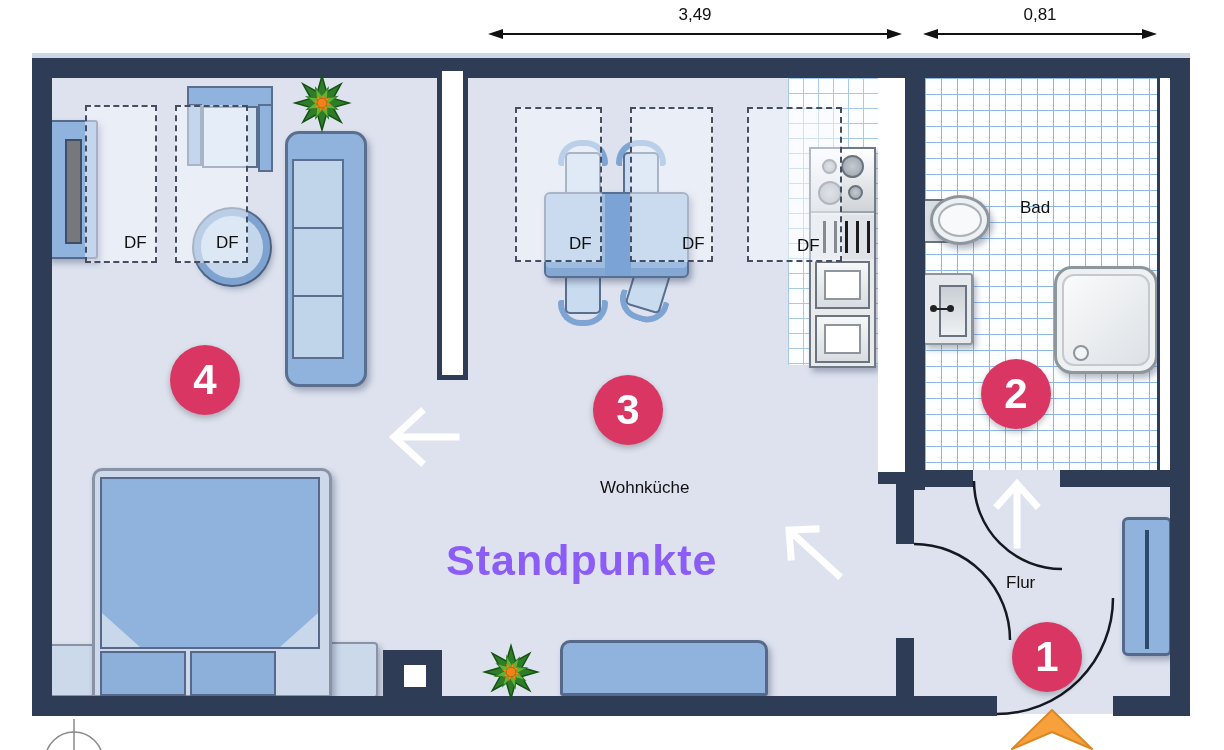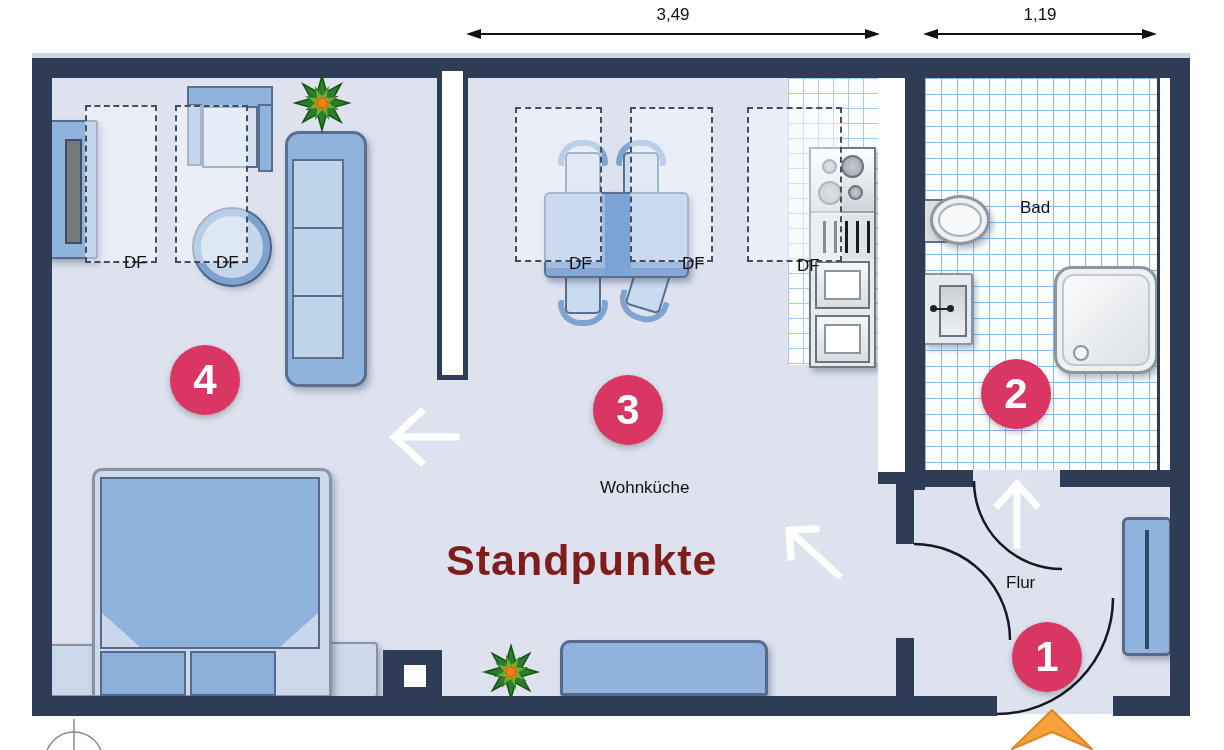--- a/index.html
+++ b/index.html
@@ -26,48 +26,48 @@
   .dim-line{position:absolute;top:7px;left:3px;right:3px;height:2px;background:#111;}
   .dim-arrow{position:absolute;width:0;height:0;top:3px;}
   .dim-arrow.left{left:0;border-right:15px solid #111;border-top:5px solid transparent;border-bottom:5px solid transparent;}
   .dim-arrow.right{right:0;border-left:15px solid #111;border-top:5px solid transparent;border-bottom:5px solid transparent;}
   .dim-label{position:absolute;top:-21px;width:100%;text-align:center;font-size:17px;color:#111;}
 
   
   .furn{position:absolute;z-index:10;box-sizing:border-box;box-shadow:3px 4px 6px rgba(40,55,90,.35);}
   .flat{position:absolute;box-sizing:border-box;}
   .df-rect{position:absolute;border:2px dashed #454e60;background:rgba(248,250,255,.5);z-index:30;box-sizing:border-box;}
-  .df-label{position:absolute;font-size:17px;color:#111;z-index:31;margin-top:20px;}
+  .df-label{position:absolute;font-size:17px;color:#111;z-index:31;}
   .room-label{position:absolute;font-size:17px;color:#111;z-index:36;}
 
   .chair{position:absolute;width:52px;height:60px;z-index:11;}
   .chair .back{position:absolute;left:1px;top:0;width:50px;height:26px;border:6px solid #7da4d2;
                border-bottom:none;border-radius:26px 26px 4px 4px;box-sizing:border-box;}
   .chair .seat{position:absolute;left:8px;top:12px;width:36px;height:46px;background:#c9dbee;
                border:2px solid #5a6f8f;border-radius:5px;box-sizing:border-box;}
 
   .marker{position:absolute;width:70px;height:70px;border-radius:50%;background:#d93663;z-index:40;
           color:#fff;font-size:42px;font-weight:bold;text-align:center;line-height:70px;
           box-shadow:0 3px 6px rgba(0,0,0,.25);}
-  .title-text{position:absolute;z-index:36;font-size:43px;font-weight:bold;color:#7f1d1d;letter-spacing:1px;}
+  .title-text{position:absolute;z-index:36;font-size:43px;font-weight:bold;color:#8b5cf6;letter-spacing:1px;}
   .overlay-svg{position:absolute;left:0;top:0;z-index:35;}
 </style>
 </head>
 <body>
 
 <div id="stage">
 
-  <div class="dim" style="left:466px;width:414px;">
+  <div class="dim" style="left:488px;width:414px;">
     <span class="dim-label">3,49</span>
     <span class="dim-arrow left"></span>
     <span class="dim-line"></span>
     <span class="dim-arrow right"></span>
   </div>
   <div class="dim" style="left:923px;width:234px;">
-    <span class="dim-label">1,19</span>
+    <span class="dim-label">0,81</span>
     <span class="dim-arrow left"></span>
     <span class="dim-line"></span>
     <span class="dim-arrow right"></span>
   </div>
 
   <div class="floor" style="left:52px;top:78px;width:1118px;height:618px;"></div>
   <div class="floor" style="left:997px;top:694px;width:116px;height:20px;z-index:2;"></div>
   <div class="tiles tiles-kitchen" style="left:788px;top:78px;width:90px;height:287px;"></div>
   <div class="tiles" style="left:925px;top:78px;width:232px;height:392px;"></div>
 

